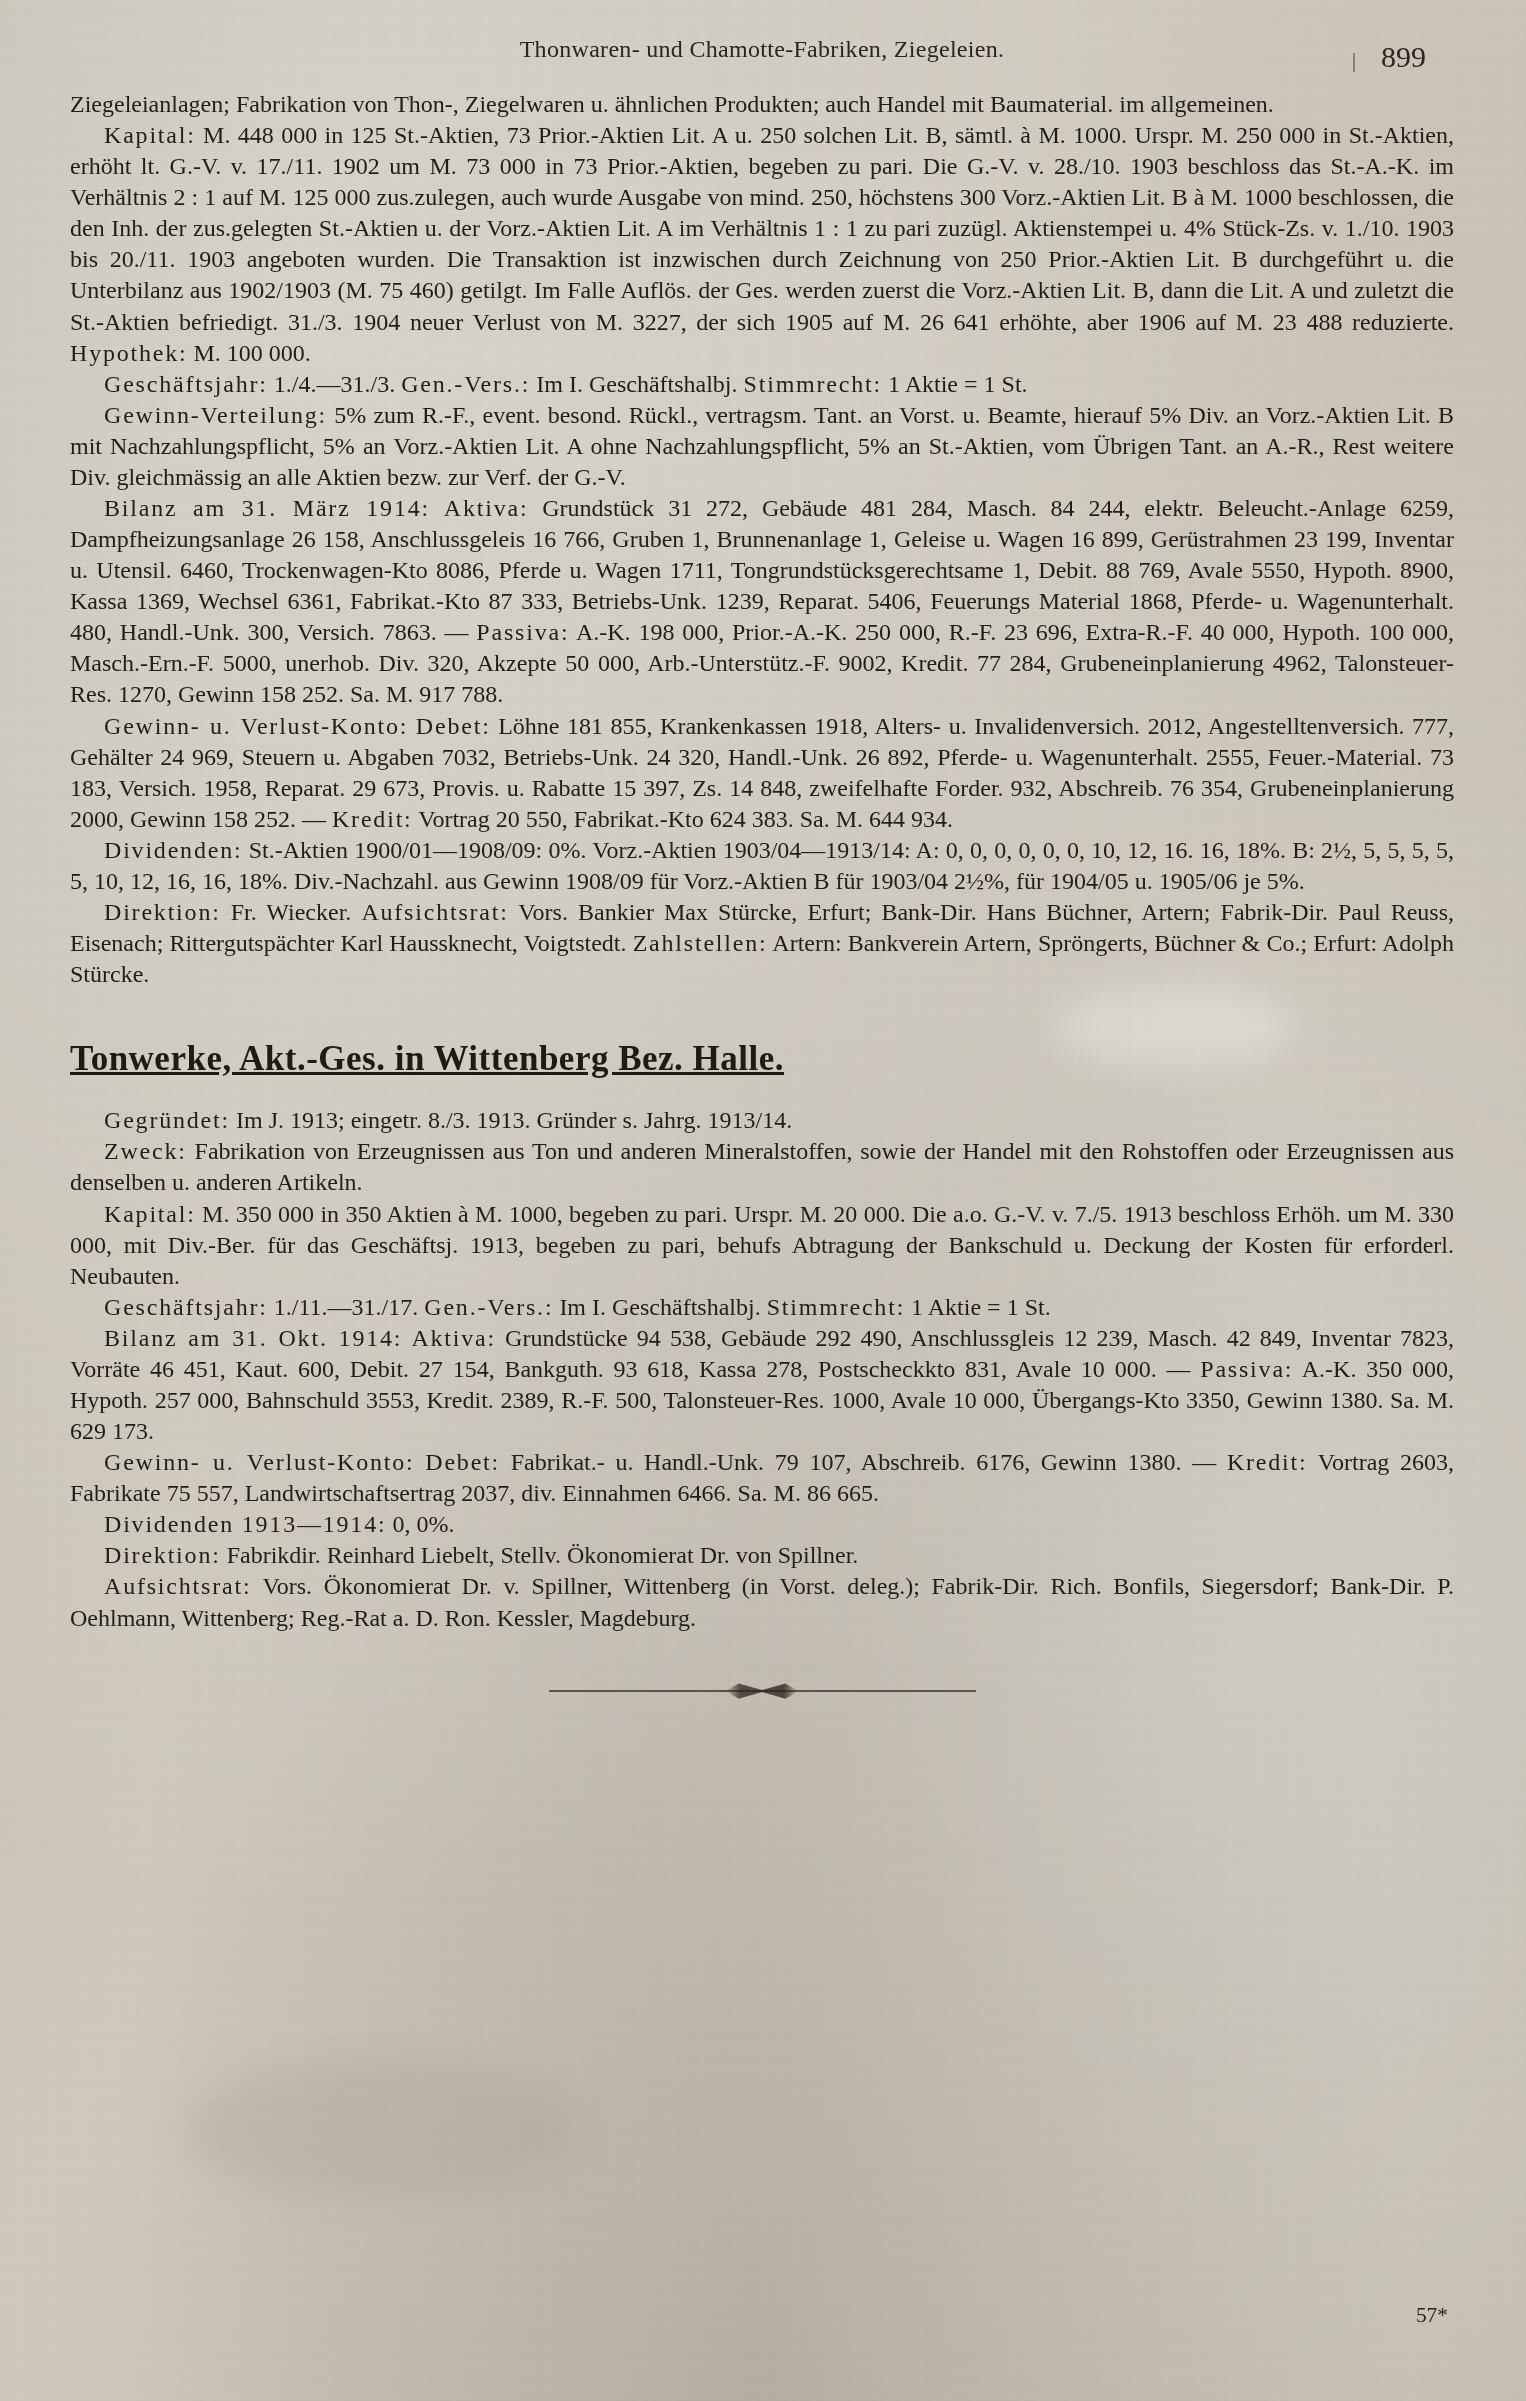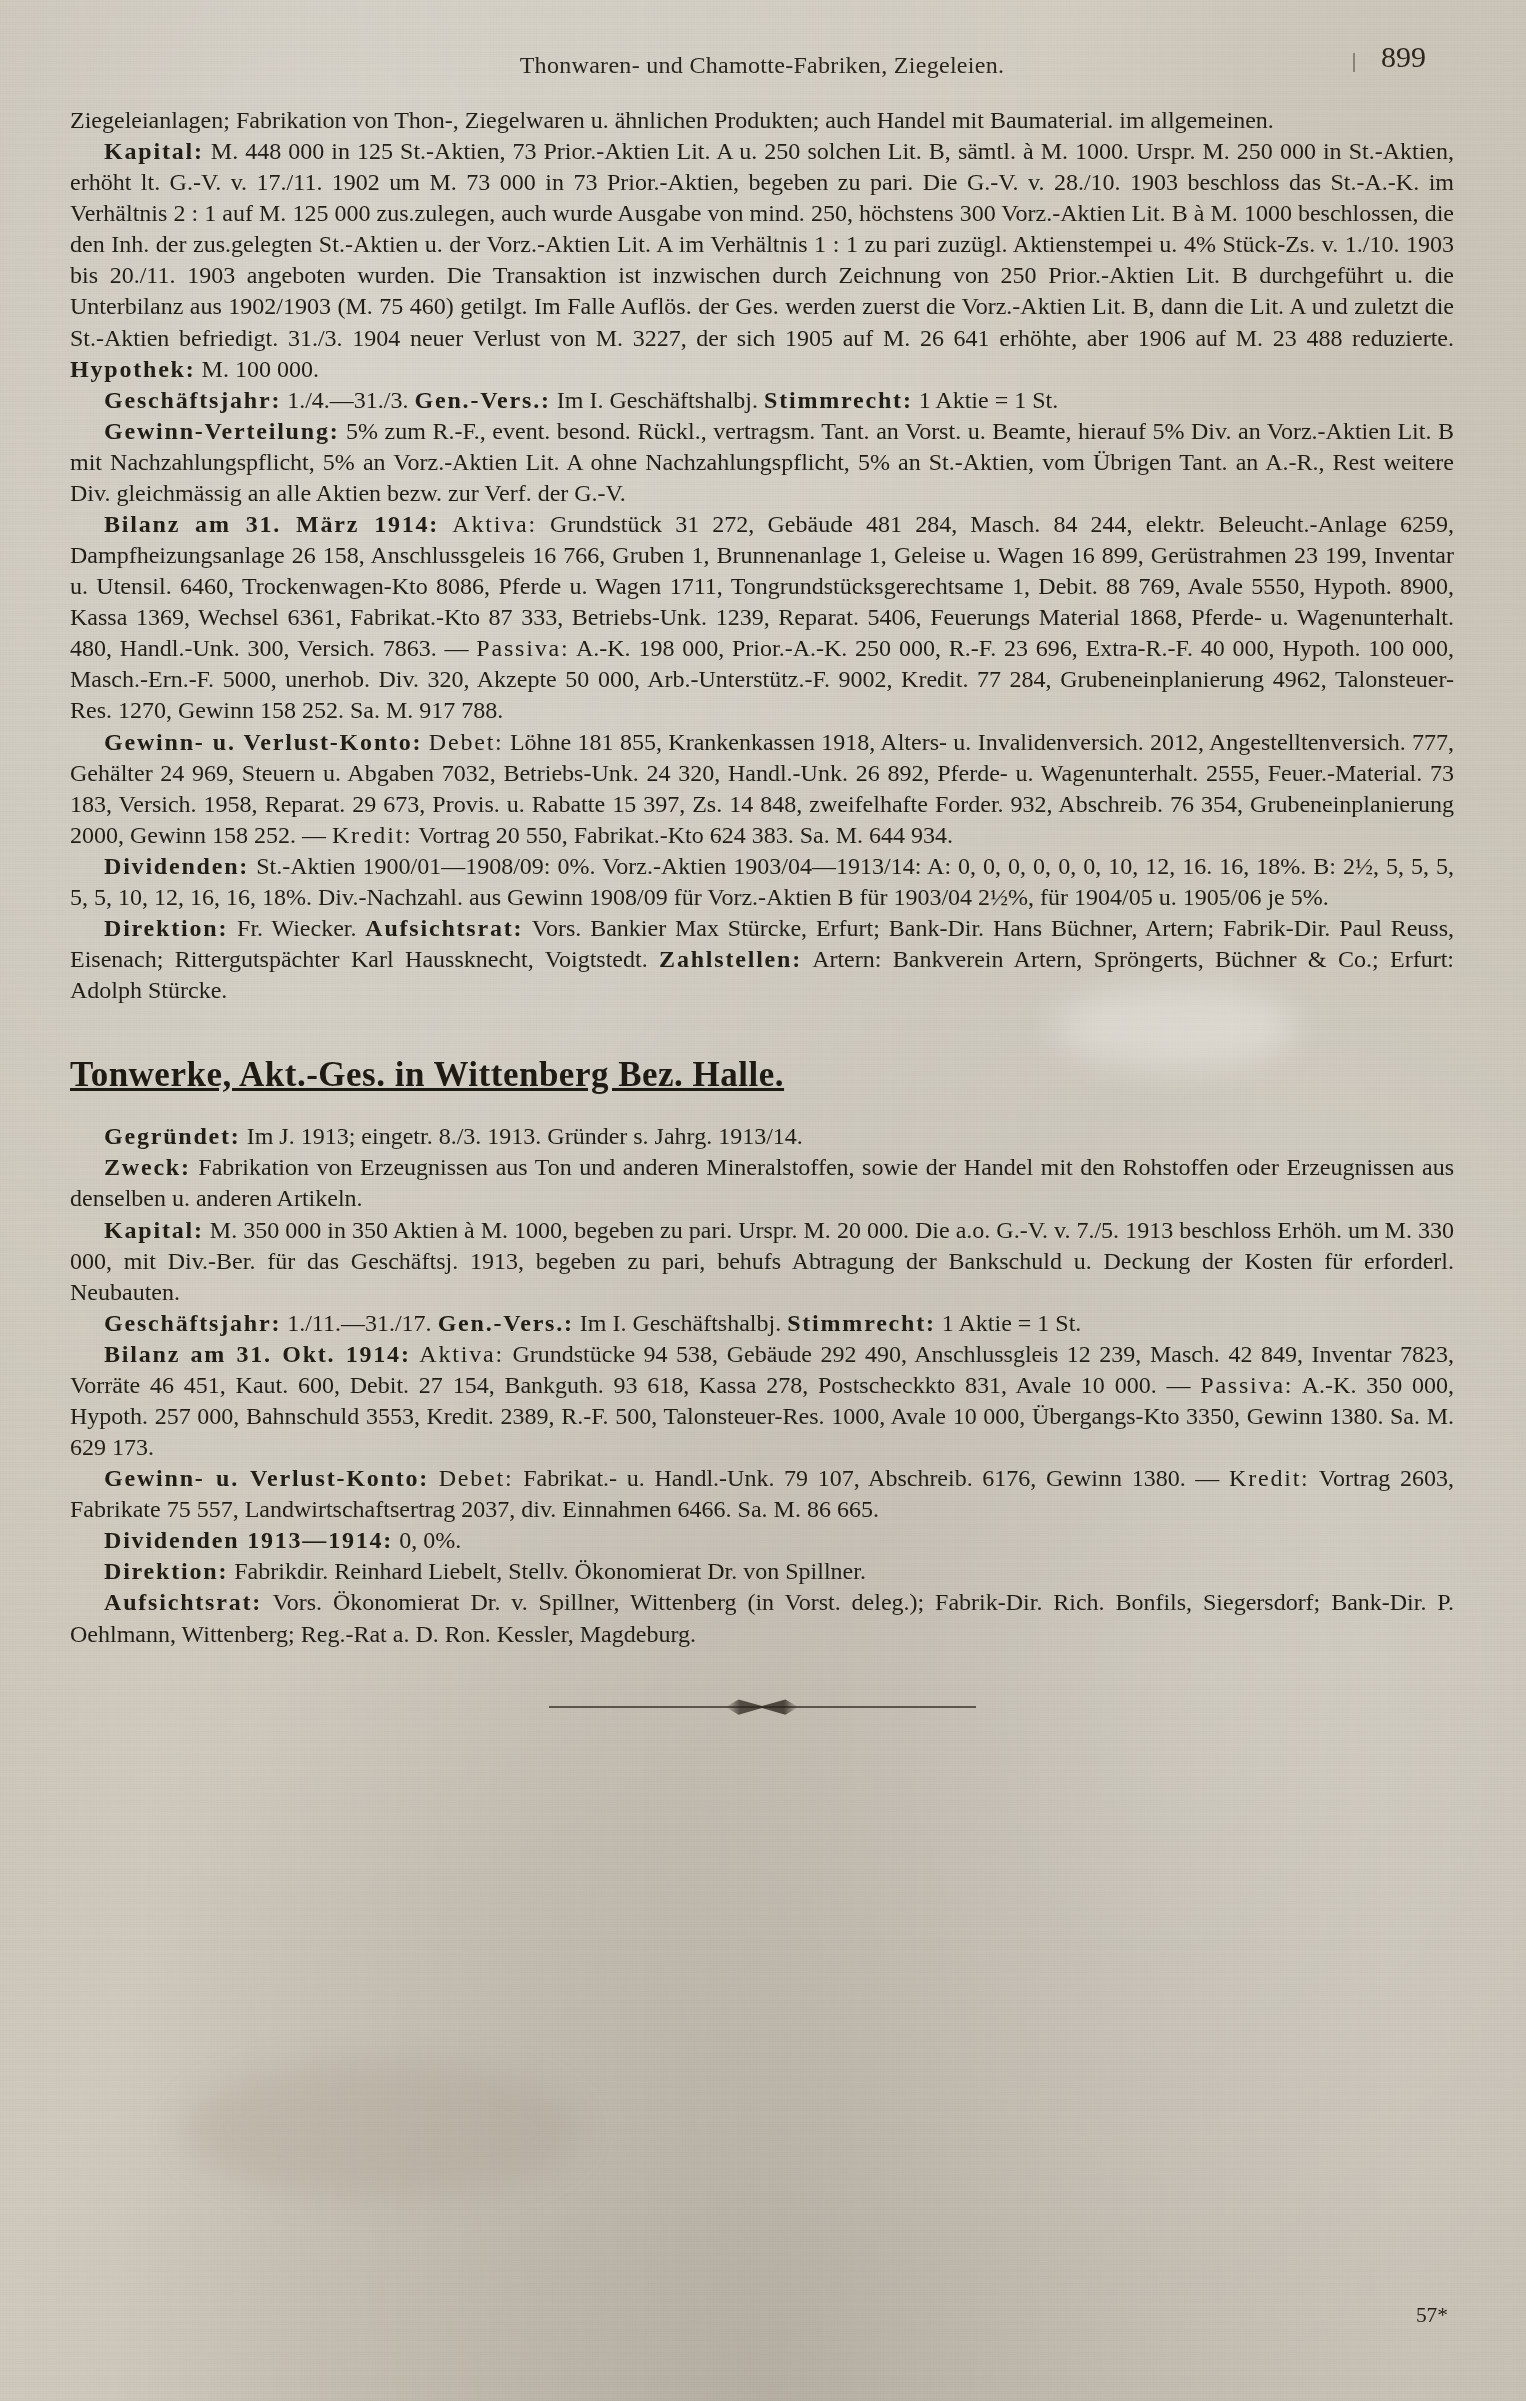--- a/index.html
+++ b/index.html
@@ -34,21 +34,21 @@
   }
   .content {
     position: relative;
     padding: 0 73px 0 70px;
     color: #241f19;
   }
   .running-head {
     display: flex;
     align-items: baseline;
     justify-content: center;
-    padding-top: 52px;
+    padding-top: 36px;
     position: relative;
   }
   .running-head .title {
     font-size: 24px;
     letter-spacing: 0.3px;
     color: #2a251e;
   }
   .running-head .folio {
     position: absolute;
     right: 28px;
@@ -71,21 +71,21 @@
     color: #211d17;
   }
   .body-block p {
     margin: 0;
     text-indent: 34px;
   }
   .body-block p.noind {
     text-indent: 0;
   }
   b, .b {
-    font-weight: bold;
+    font-weight: normal;
   }
   .sp {
     letter-spacing: 1.8px;
   }
   .section-title {
     text-align: left;
     font-size: 35px;
     font-weight: bold;
     margin: 49px 0 20px 0;
     letter-spacing: 0.5px;

